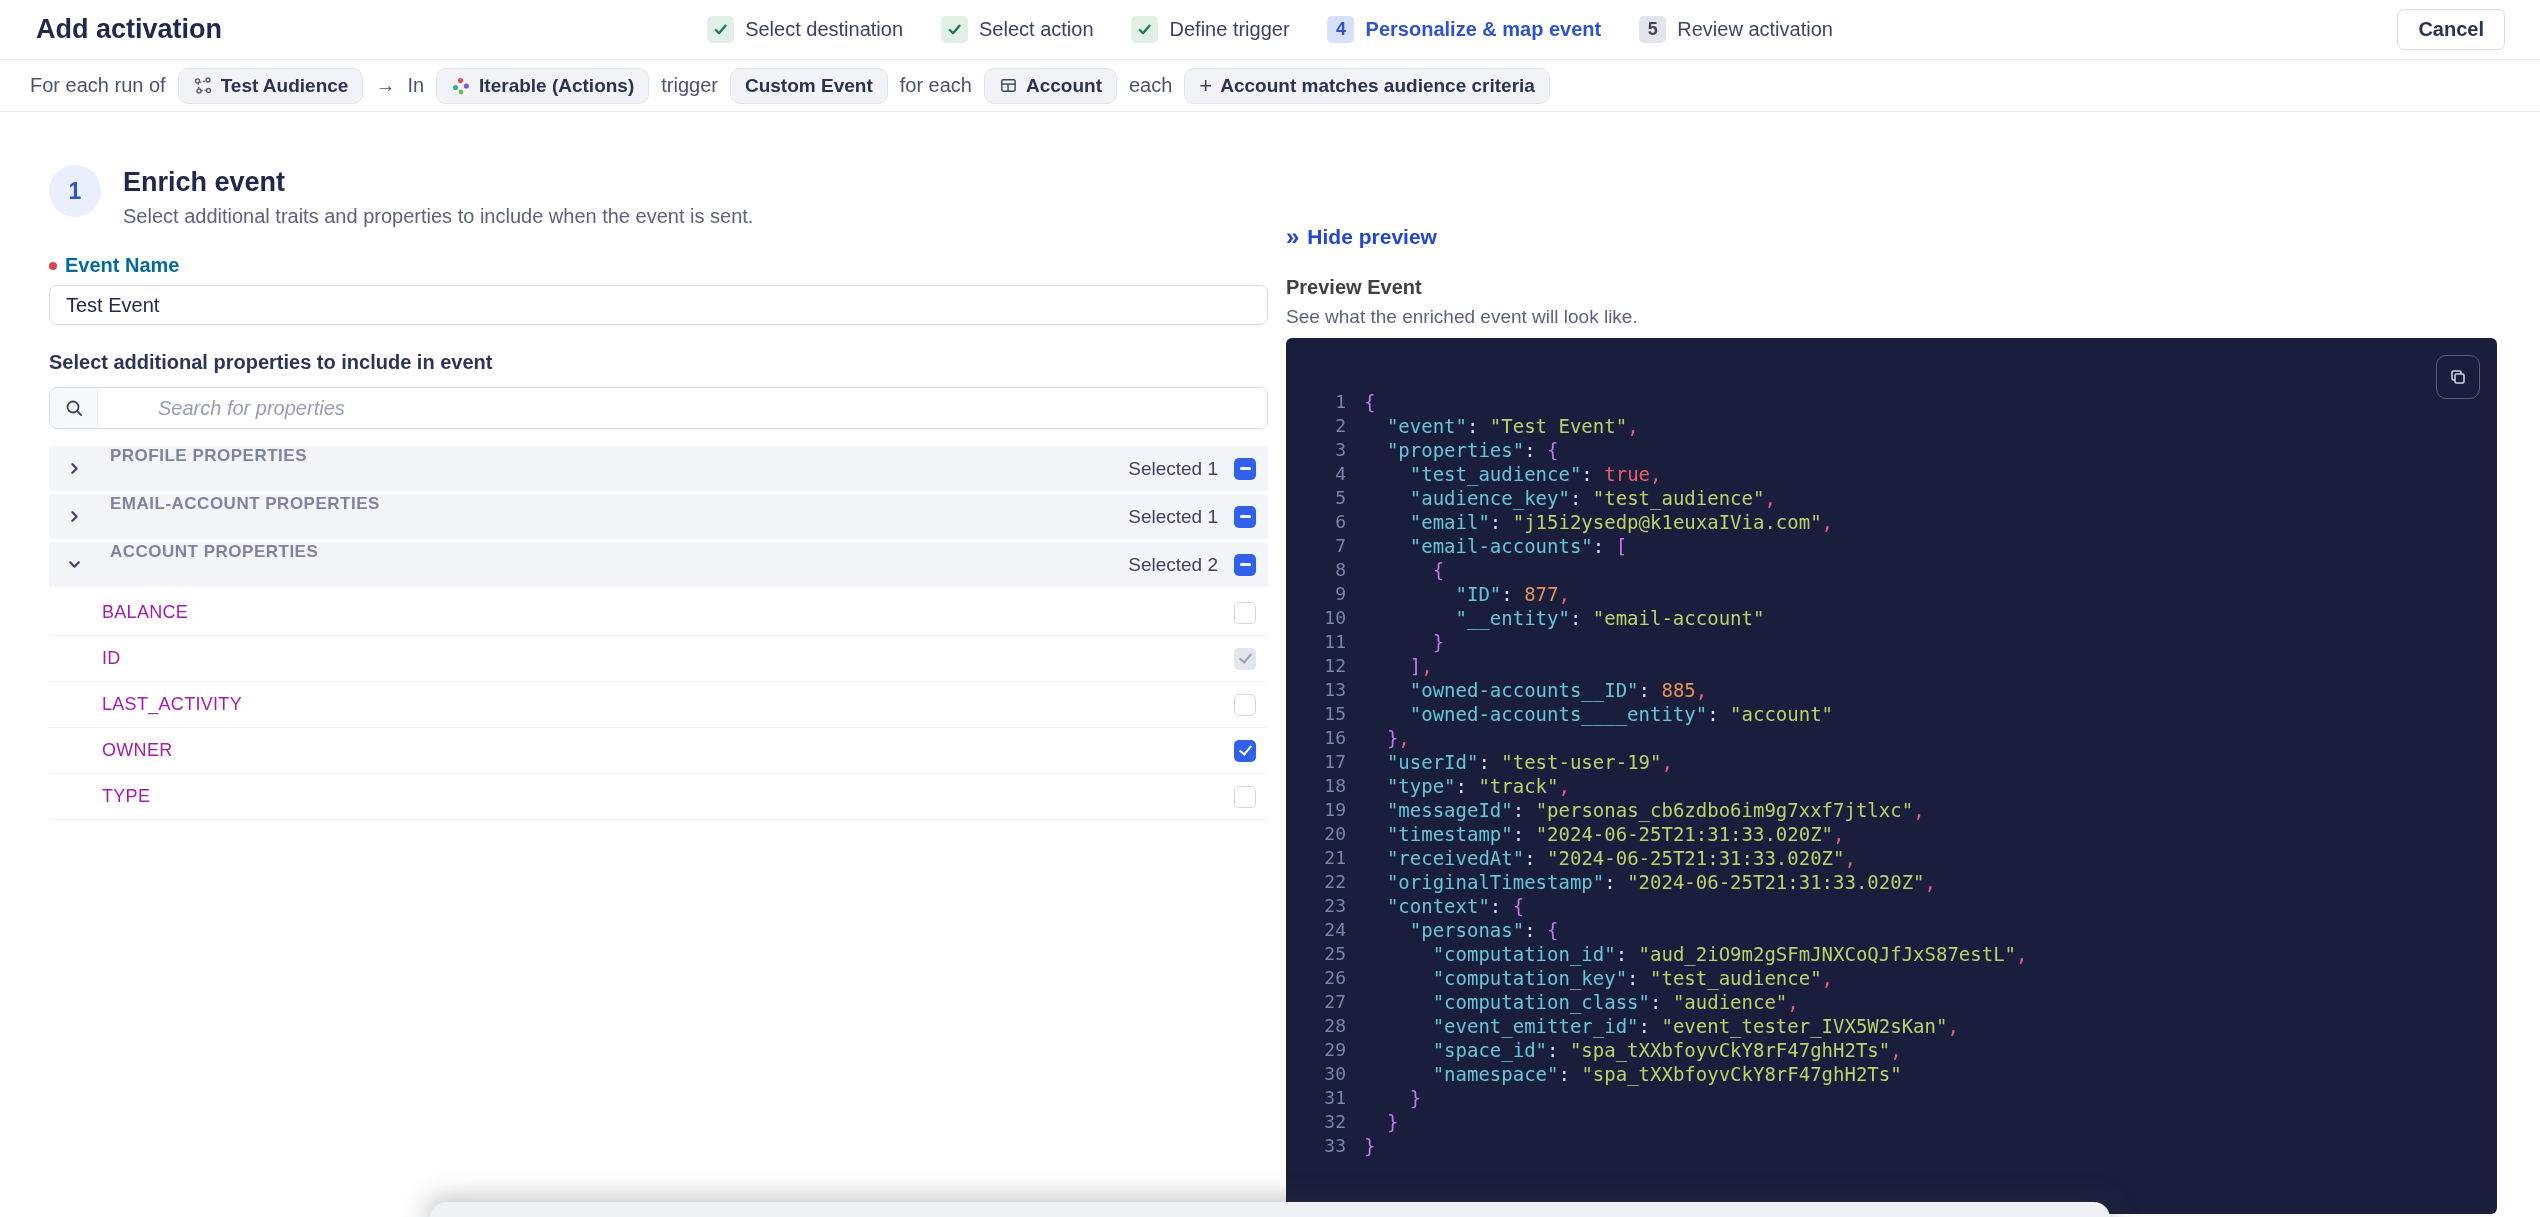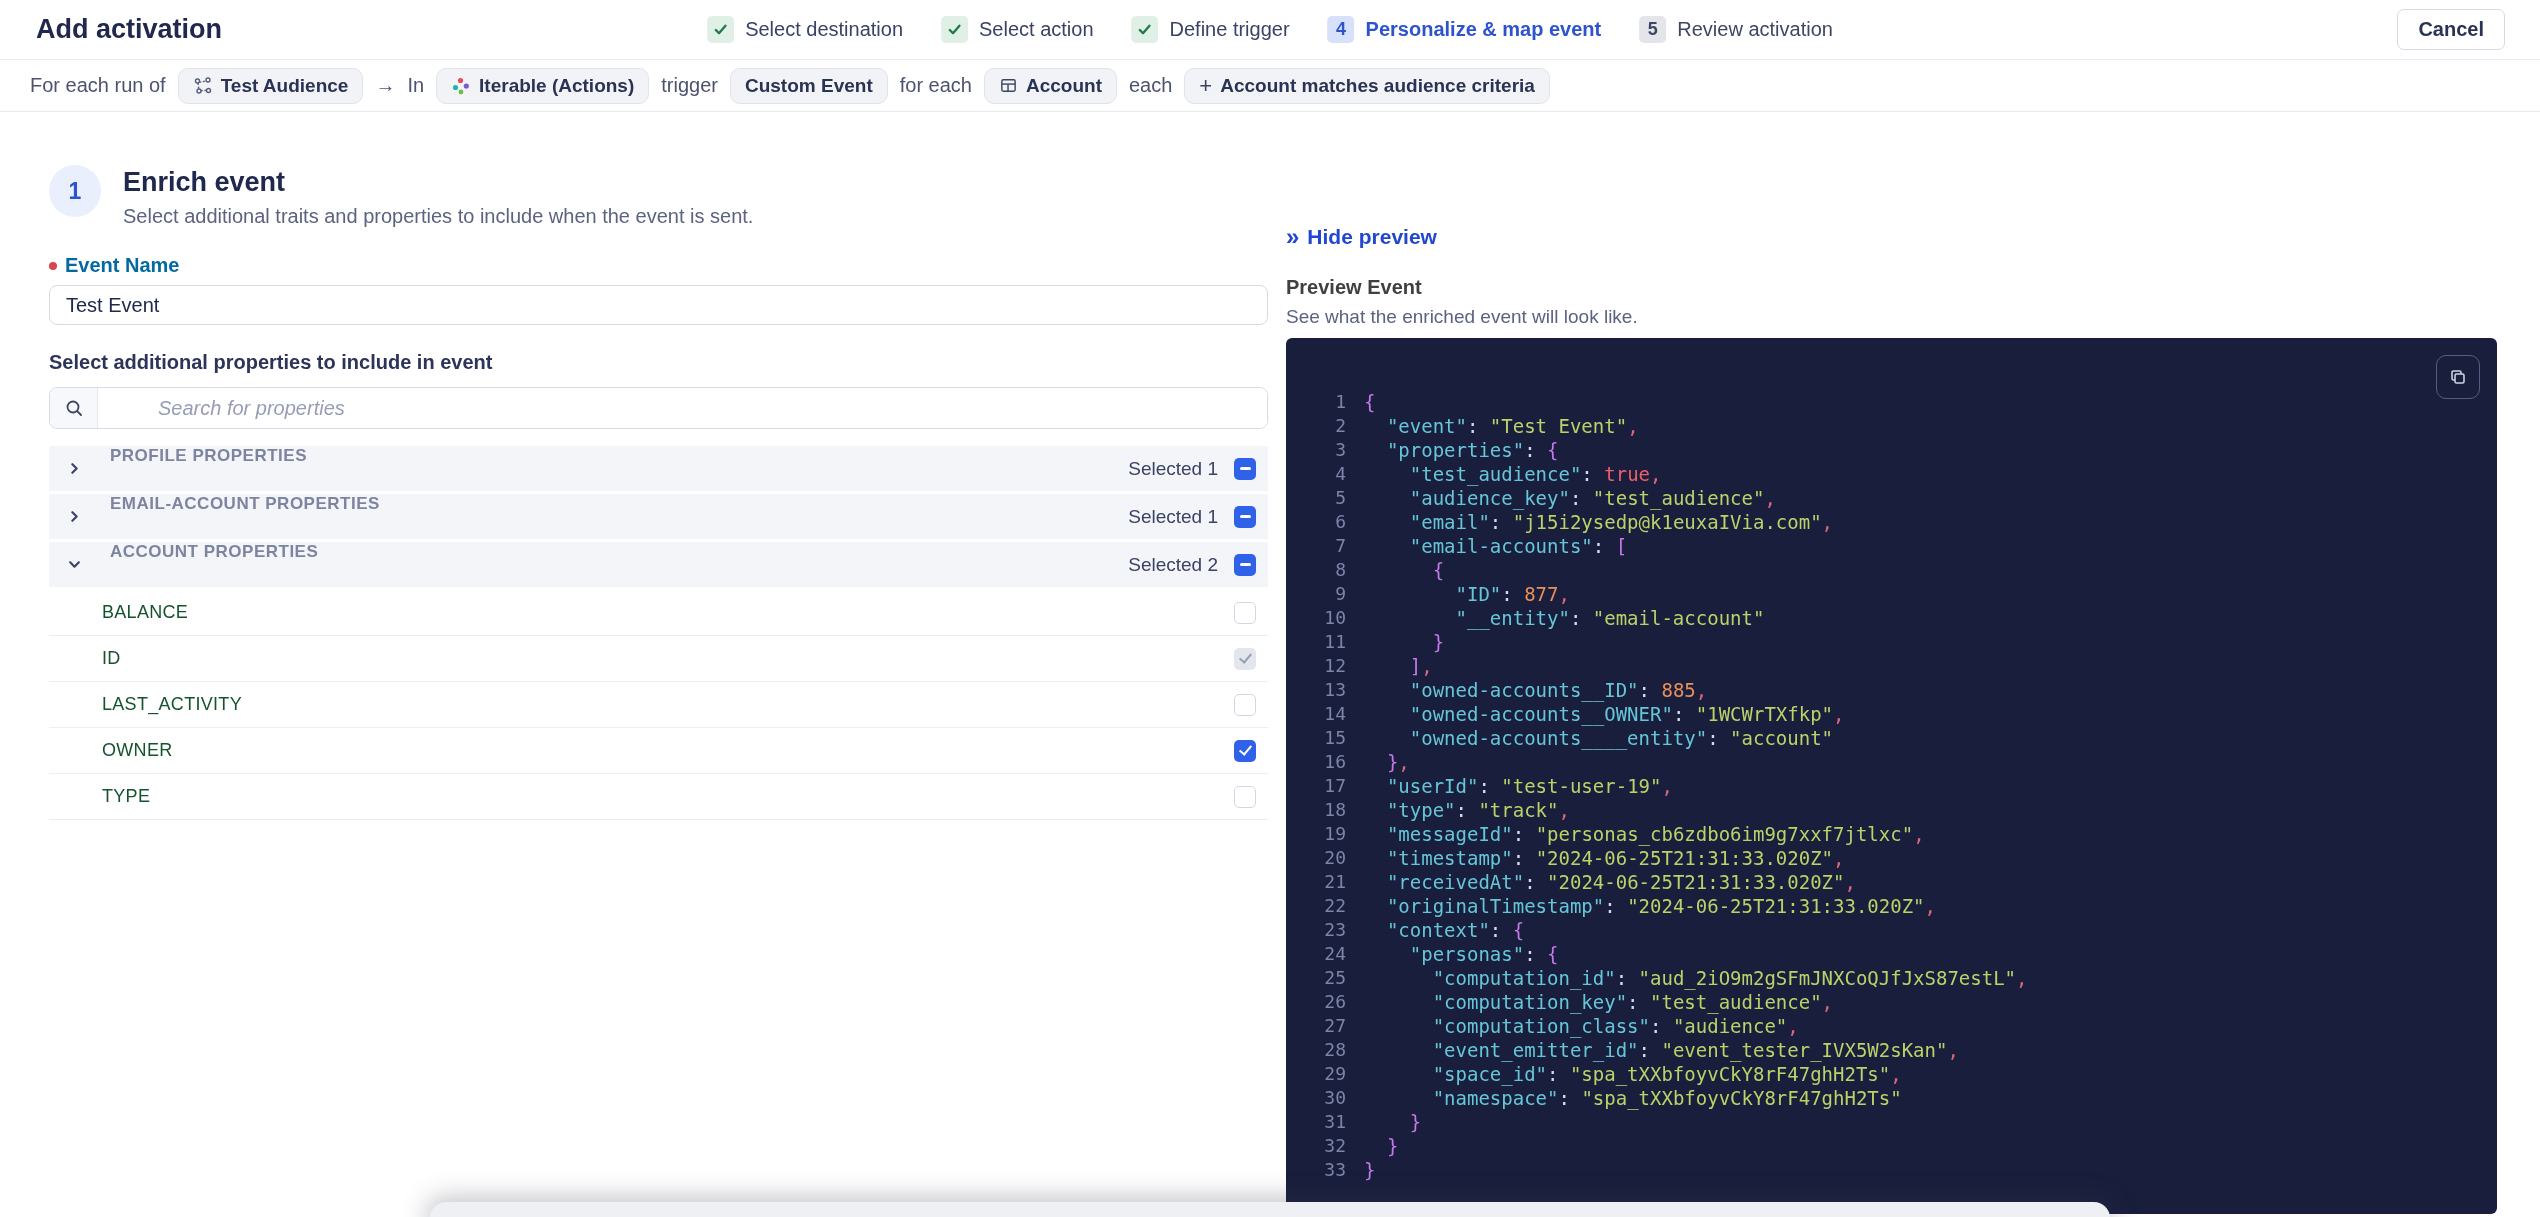--- a/index.html
+++ b/index.html
@@ -62,21 +62,21 @@
 
   .accordion { margin-top:17px; }
   .acc-header { height:45px; background:#f4f5f9; display:flex; 
     padding:0 12px 0 19px; margin-bottom:3px; cursor:pointer; }
   .acc-chev { width:26px; display:flex; align-items:center; }
   .acc-label { font-size:17px; font-weight:600; letter-spacing:.5px; color:#7d849f; margin-left:16px; }
   .acc-right { margin-left:auto; display:flex; align-items:center; gap:16px; }
   .acc-selected { font-size:19px; color:#3a4266; }
   .prop-row { height:46px; background:#fff; display:flex; align-items:center;
     padding:0 12px 0 53px; border-bottom:1px solid #edeff4; }
-  .prop-label { font-size:18px; color:#14532d; letter-spacing:.3px; }
+  .prop-label { font-size:18px; color:#a21caf; letter-spacing:.3px; }
   .prop-row .cb { margin-left:auto; }
 
   .cb { width:22px; height:22px; border-radius:5px; display:flex; align-items:center; justify-content:center;
     cursor:pointer; flex:none; }
   .cb.unchecked { background:#fff; border:1.5px solid #d2d6e0; }
   .cb.checked { background:#2f62e9; }
   .cb.indeterminate { background:#2f62e9; }
   .cb.checked-disabled { background:#e3e6ec; }
   .cb .tick { width:7px; height:12px; border-right:2.5px solid #fff; border-bottom:2.5px solid #fff;
     transform:rotate(40deg); margin-top:-3px; }
@@ -364,24 +364,20 @@
           </div>
           <div class="cl">
             <span class="ln">12</span>
             <span class="lc">    <span class="tp">]</span><span class="tc">,</span></span>
           </div>
           <div class="cl">
             <span class="ln">13</span>
             <span class="lc">    <span class="tk">"owned-accounts__ID"</span>: <span class="tn">885</span><span class="tc">,</span></span>
           </div>
           <div class="cl">
-            <span class="ln">14</span>
-            <span class="lc">    <span class="tk">"owned-accounts__OWNER"</span>: <span class="ts">"1WCWrTXfkp"</span><span class="tc">,</span></span>
-          </div>
-          <div class="cl">
             <span class="ln">15</span>
             <span class="lc">    <span class="tk">"owned-accounts____entity"</span>: <span class="ts">"account"</span></span>
           </div>
           <div class="cl">
             <span class="ln">16</span>
             <span class="lc">  <span class="tp">}</span><span class="tc">,</span></span>
           </div>
           <div class="cl">
             <span class="ln">17</span>
             <span class="lc">  <span class="tk">"userId"</span>: <span class="ts">"test-user-19"</span><span class="tc">,</span></span>

